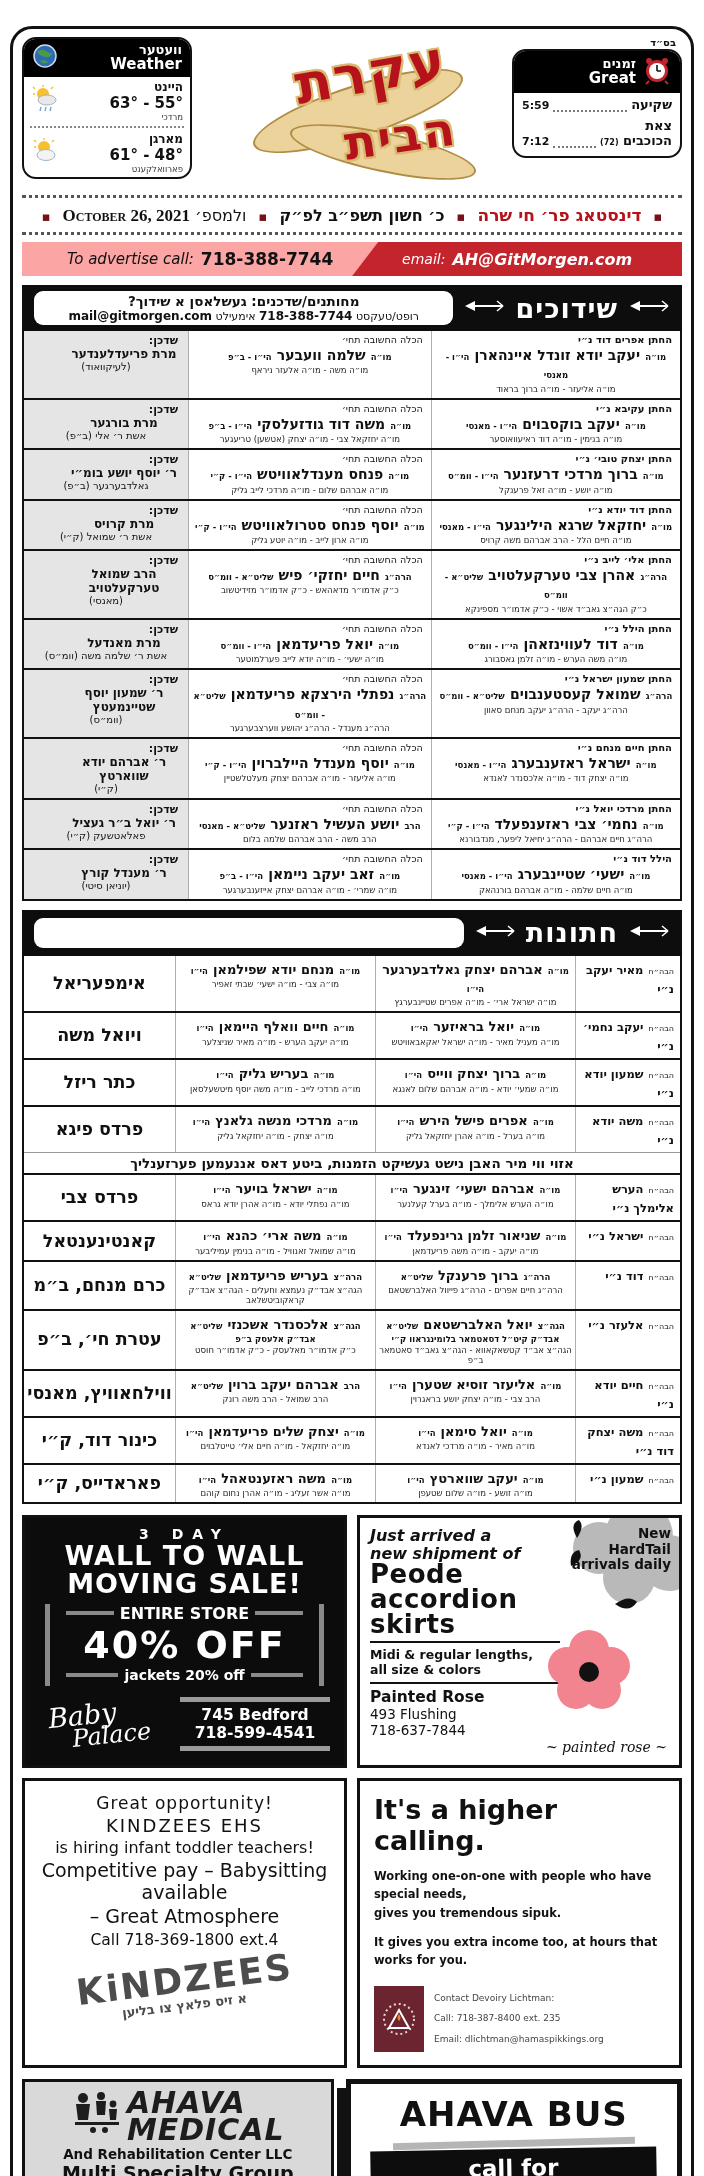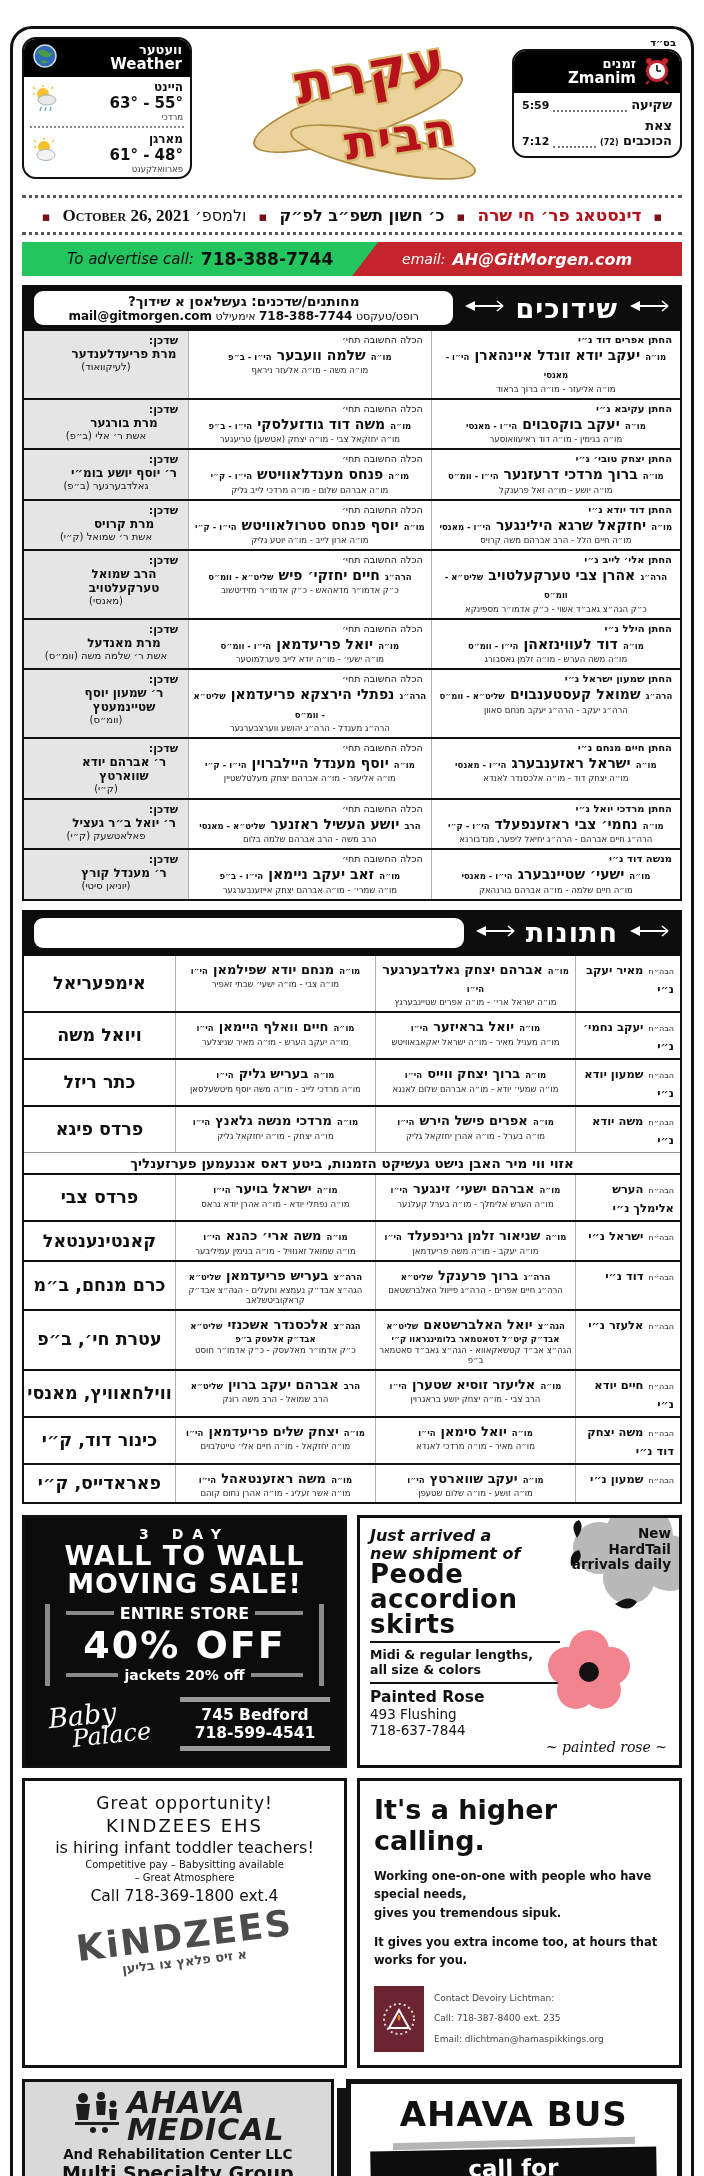--- a/index.html
+++ b/index.html
@@ -53,21 +53,21 @@
     margin-top: 6px; border-top: 3px dotted #555; border-bottom: 3px dotted #555;
     padding: 7px 0 6px; text-align: center; direction: rtl; font-size: 16px;
   }
   .dateline .bullet { color: #7a1016; font-size: 13px; padding: 0 7px; }
   .dateline .day { color: #b5121b; font-weight: bold; font-size: 17px; }
   .dateline .hebdate { font-weight: bold; }
   .dateline .secular { direction: ltr; unicode-bidi: embed; font-family: "Liberation Serif", serif; font-weight: bold; font-variant: small-caps; font-size: 17px; }
 
   
   .contactbar { display: flex; height: 34px; margin-top: 7px; overflow: hidden; }
-  .adv-left { flex: 1.08; background: #22c55e; display: flex; align-items: center; justify-content: center; gap: 7px; font-style: italic; font-size: 15px; }
+  .adv-left { flex: 1.08; background: #fca5a5; display: flex; align-items: center; justify-content: center; gap: 7px; font-style: italic; font-size: 15px; }
   .adv-left b { font-style: normal; font-size: 17px; }
   .adv-right { flex: 1; background: #c4242b; color: #fff; display: flex; align-items: center; justify-content: center; gap: 7px; font-style: italic; font-size: 14px; clip-path: polygon(26px 0, 100% 0, 100% 100%, 0 100%); margin-left: -26px; }
   .adv-right b { font-size: 16px; }
 
   
   .sec-head { margin-top: 9px; background: #0d0d0d; display: flex; direction: rtl; align-items: center; gap: 10px; padding: 5px 12px; min-height: 46px; }
   .sec-title { color: #fff; font-weight: bold; font-size: 27px; letter-spacing: 1px; }
   .sec-box { flex: 1; background: #fff; border-radius: 9px; text-align: center; padding: 2px 4px; min-height: 34px; }
   .sec-box .b1 { font-weight: bold; font-size: 13.5px; direction: rtl; }
   .sec-box .b2 { font-size: 11px; direction: rtl; }
@@ -135,21 +135,21 @@
   .pr .addr { font-size: 13.5px; }
   .hardtail { position: absolute; top: 0; right: 0; width: 160px; height: 100px; }
   .ht-text { position: absolute; top: 8px; right: 8px; text-align: right; font-weight: bold; font-size: 13.5px; line-height: 1.15; }
   .pinkflower { position: absolute; right: 42px; top: 110px; }
   .signature { position: absolute; right: 12px; bottom: 10px; font-family: "DejaVu Serif", serif; font-style: italic; font-size: 14px; }
 
   .kz { padding: 12px 8px 8px; text-align: center; }
   .kz .l1 { font-size: 17px; letter-spacing: 1px; }
   .kz .l2 { font-size: 18px; letter-spacing: 2px; margin-top: 2px; }
   .kz .l3 { font-size: 16px; margin-top: 2px; }
-  .kz .l4, .kz .l5 { font-size: 10px; margin-top: 2px; }
+  .kz .l4, .kz .l5 { font-size: 19px; margin-top: 2px; }
   .kz .l6 { font-size: 15.5px; margin-top: 4px; }
   .kz-logo { margin-top: 10px; font-weight: bold; font-size: 36px; color: #4c4c4c; letter-spacing: 2px; transform: rotate(-7deg); }
   .kz-tag { font-weight: bold; font-size: 13px; color: #4c4c4c; transform: rotate(-7deg); direction: rtl; margin-top: -2px; }
 
   .hc { padding: 13px 14px; }
   .hc .ttl { font-weight: bold; font-size: 27px; }
   .hc p { font-size: 11.5px; font-weight: 600; margin-top: 11px; line-height: 1.6; }
   .hc-contact { display: flex; gap: 10px; margin-top: 16px; align-items: center; }
   .hc-emblem { width: 50px; height: 66px; background: #6b2430; display: flex; align-items: center; justify-content: center; flex-shrink: 0; }
   .hc-lines { font-size: 9px; color: #444; line-height: 2.3; }
@@ -243,21 +243,21 @@
       <div class="logo-l1">עקרת</div>
       <div class="logo-l2">הבית</div>
     </div>
 
     <div class="bsd-col">
       <div class="bsd">בס״ד</div>
       <div class="infobox" style="width:100%;">
         <div class="head">
           <span class="titles">
             <div class="t-he">זמנים</div>
-            <div class="t-en">Zmanim</div>
+            <div class="t-en">Great</div>
           </span>
           <span>
             <svg width="30" height="30" viewBox="0 0 30 30">
                 <circle cx="15" cy="16" r="11" fill="#c4242b"></circle>
                 <circle cx="15" cy="16" r="8" fill="#fff"></circle>
                 <circle cx="7" cy="6" r="3" fill="#c4242b"></circle>
                 <circle cx="23" cy="6" r="3" fill="#c4242b"></circle>
                 <line x1="15" y1="16" x2="15" y2="10" stroke="#111" stroke-width="1.6"></line>
                 <line x1="15" y1="16" x2="19" y2="16" stroke="#111" stroke-width="1.6"></line>
                 <line x1="7" y1="26" x2="4" y2="29" stroke="#c4242b" stroke-width="2"></line>
@@ -490,21 +490,21 @@
     </div>
     <div class="cell shadchan">
       <div class="s1">שדכן:</div>
       <div class="s2">ר׳ יואל ב״ר געציל</div>
       <div class="s3">פאלאטשעק (ק״י)</div>
     </div>
   </div>
 
   <div class="shid-row">
     <div class="cell chosson">
-      <div class="t">מנשה דוד נ״י</div>
+      <div class="t">הילל דוד נ״י</div>
       <div class="n"><span class="sm">מו״ה</span> <span class="big">ישעי׳ שטיינבערג</span> <span class="sm">הי״ו - מאנסי</span></div>
       <div class="p">מו״ה חיים שלמה - מו״ה אברהם בורנהאק</div>
     </div>
     <div class="cell kallah">
       <div class="t">הכלה החשובה תחי׳</div>
       <div class="n"><span class="sm">מו״ה</span> <span class="big">זאב יעקב ניימאן</span> <span class="sm">הי״ו - ב״פ</span></div>
       <div class="p">מו״ה שמרי׳ - מו״ה אברהם יצחק אייזענבערגער</div>
     </div>
     <div class="cell shadchan">
       <div class="s1">שדכן:</div>

